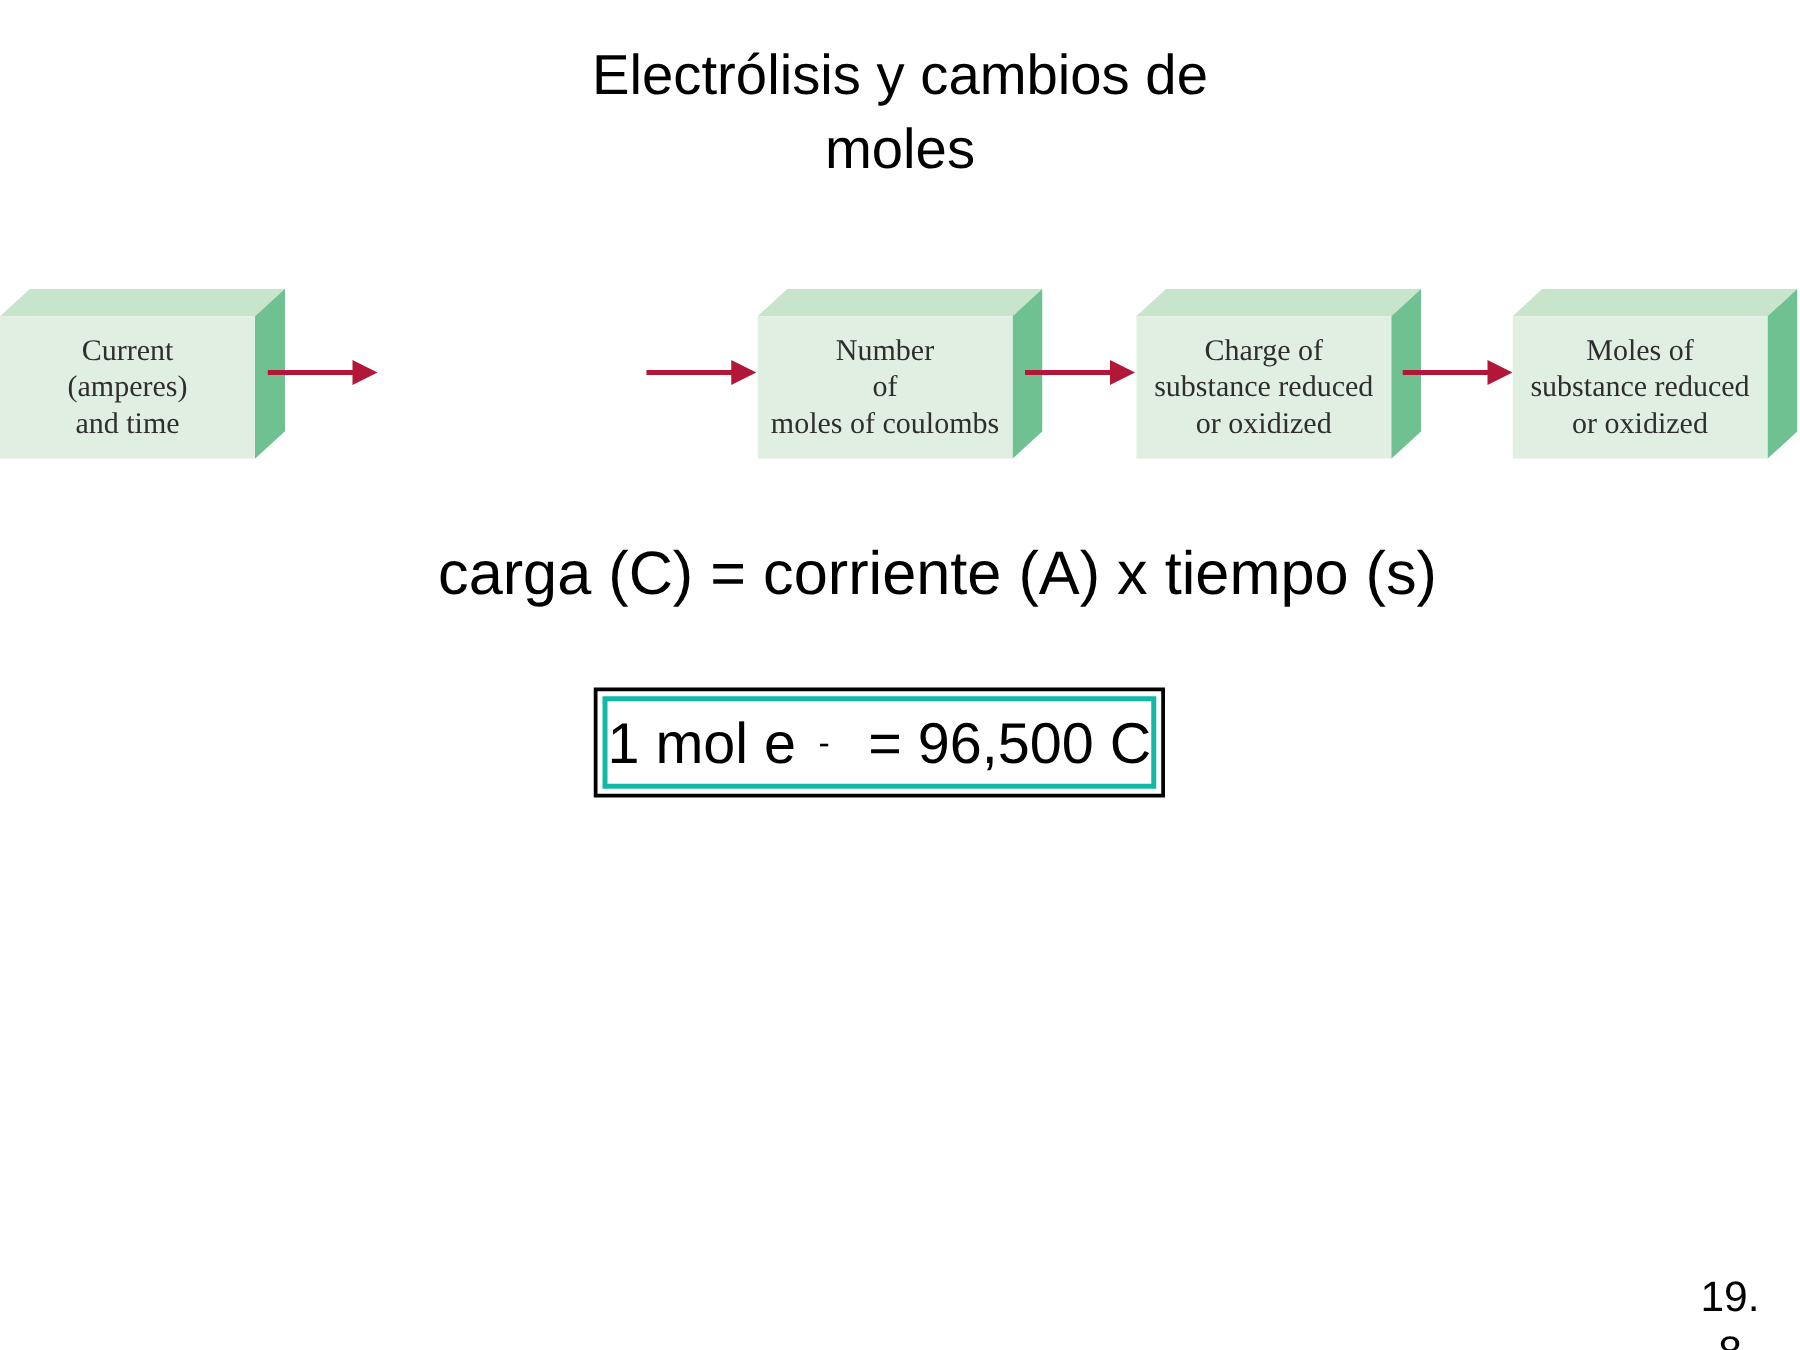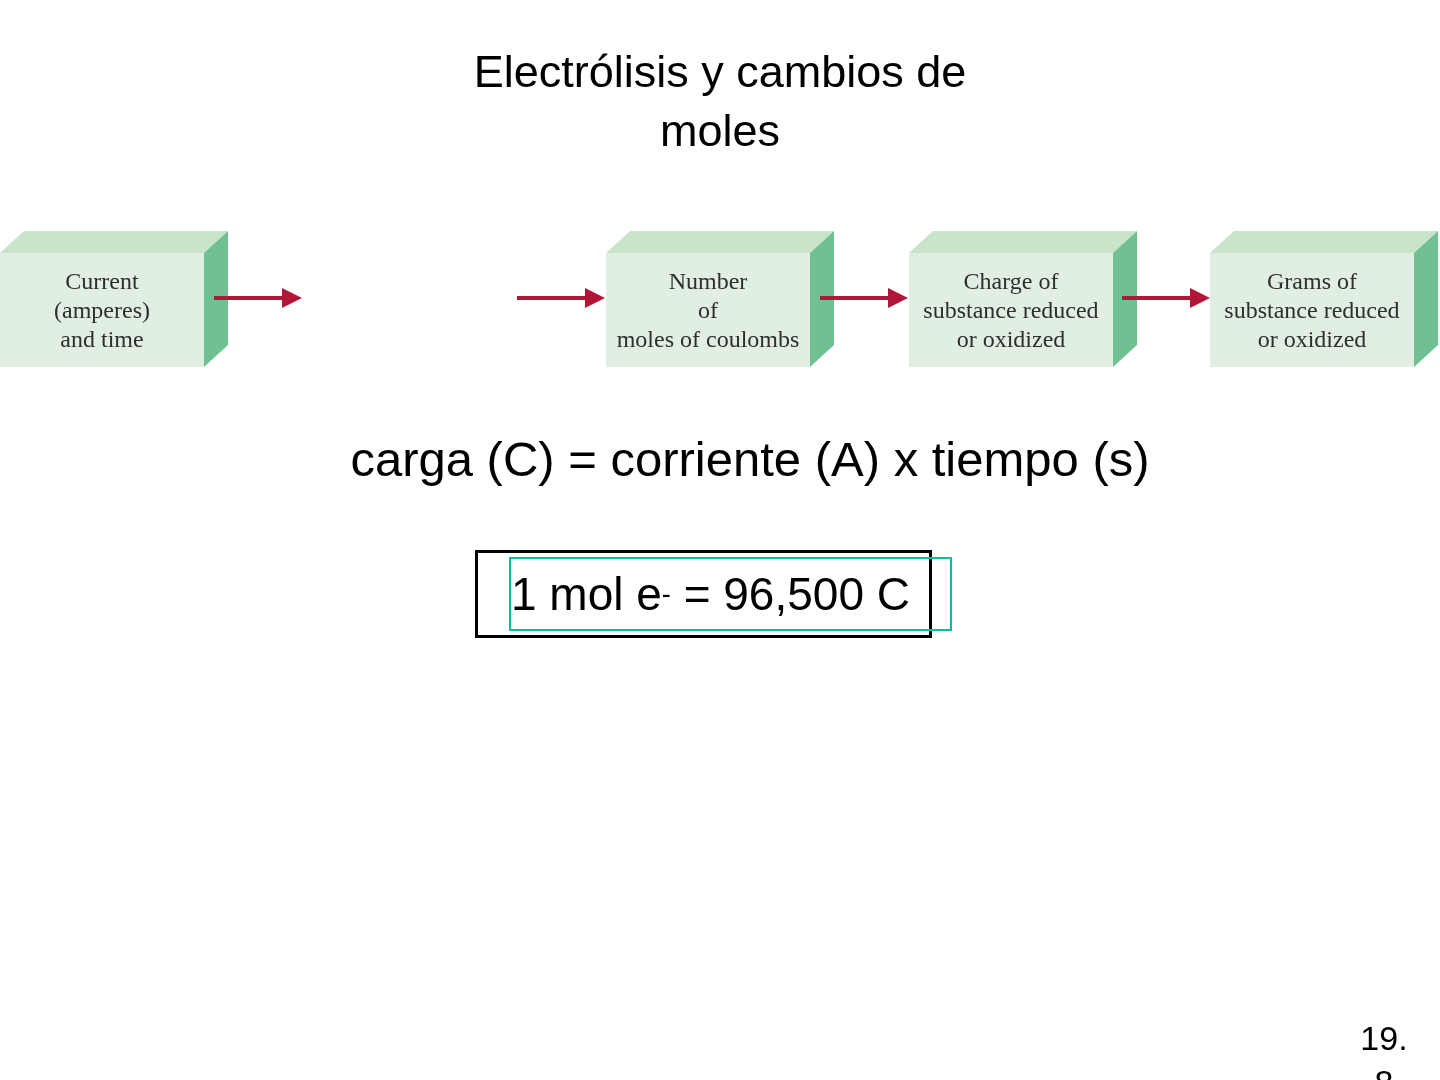--- a/index.html
+++ b/index.html
@@ -15,21 +15,21 @@
     width: 1440px;
     height: 1080px;
     background: var(--background, #ffffff);
     font-family: "Liberation Sans", "DejaVu Sans", sans-serif;
     color: var(--text-color, #000000);
   }
 
   
   .title {
     position: absolute;
-    top: 42px;
+    top: 30px;
     left: 0;
     right: 0;
     text-align: center;
     font-size: 45px;
     line-height: 59px;
     color: var(--text-color, #000);
   }
 
   
   .flowchart {
@@ -102,28 +102,27 @@
     height: 88px;
     box-sizing: border-box;
     border: 3px solid #000;
     padding: 4px;
     background: var(--background, #fff);
   }
   .faraday-inner {
     box-sizing: border-box;
     width: 100%;
     height: 100%;
-    border: 2px solid #14b8a6;
+    border: 4px solid #14b8a6;
     display: flex;
     align-items: center;
-    justify-content: flex-start;
+    justify-content: space-between;
     font-size: 46px;
     white-space: pre;
     color: var(--text-color, #000);
-    margin-left: 27px;
   }
   .faraday-inner .sup {
     font-size: 27px;
     vertical-align: 18px;
   }
 
   
   .page-number {
     position: absolute;
     left: 1336px;
@@ -207,21 +206,21 @@
       <polygon class="head" points="68,3 88,13 68,23"></polygon>
     </svg>
 
     <div class="fbox b5">
       <svg width="228" height="136" viewBox="0 0 228 136">
         <polygon class="topface" points="0,22 24,0 228,0 204,22"></polygon>
         <polygon class="side" points="204,22 228,0 228,114 204,136"></polygon>
         <rect class="front" x="0" y="22" width="204" height="114"></rect>
       </svg>
       <div class="fbox-label">
-        <span>Grams of</span>
+        <span>Moles of</span>
         <span>substance reduced</span>
         <span>or oxidized</span>
       </div>
     </div>
 
   </div>
 
   <div class="charge-formula">carga (C) = corriente (A) x tiempo (s)</div>
 
   <div class="faraday-box">

